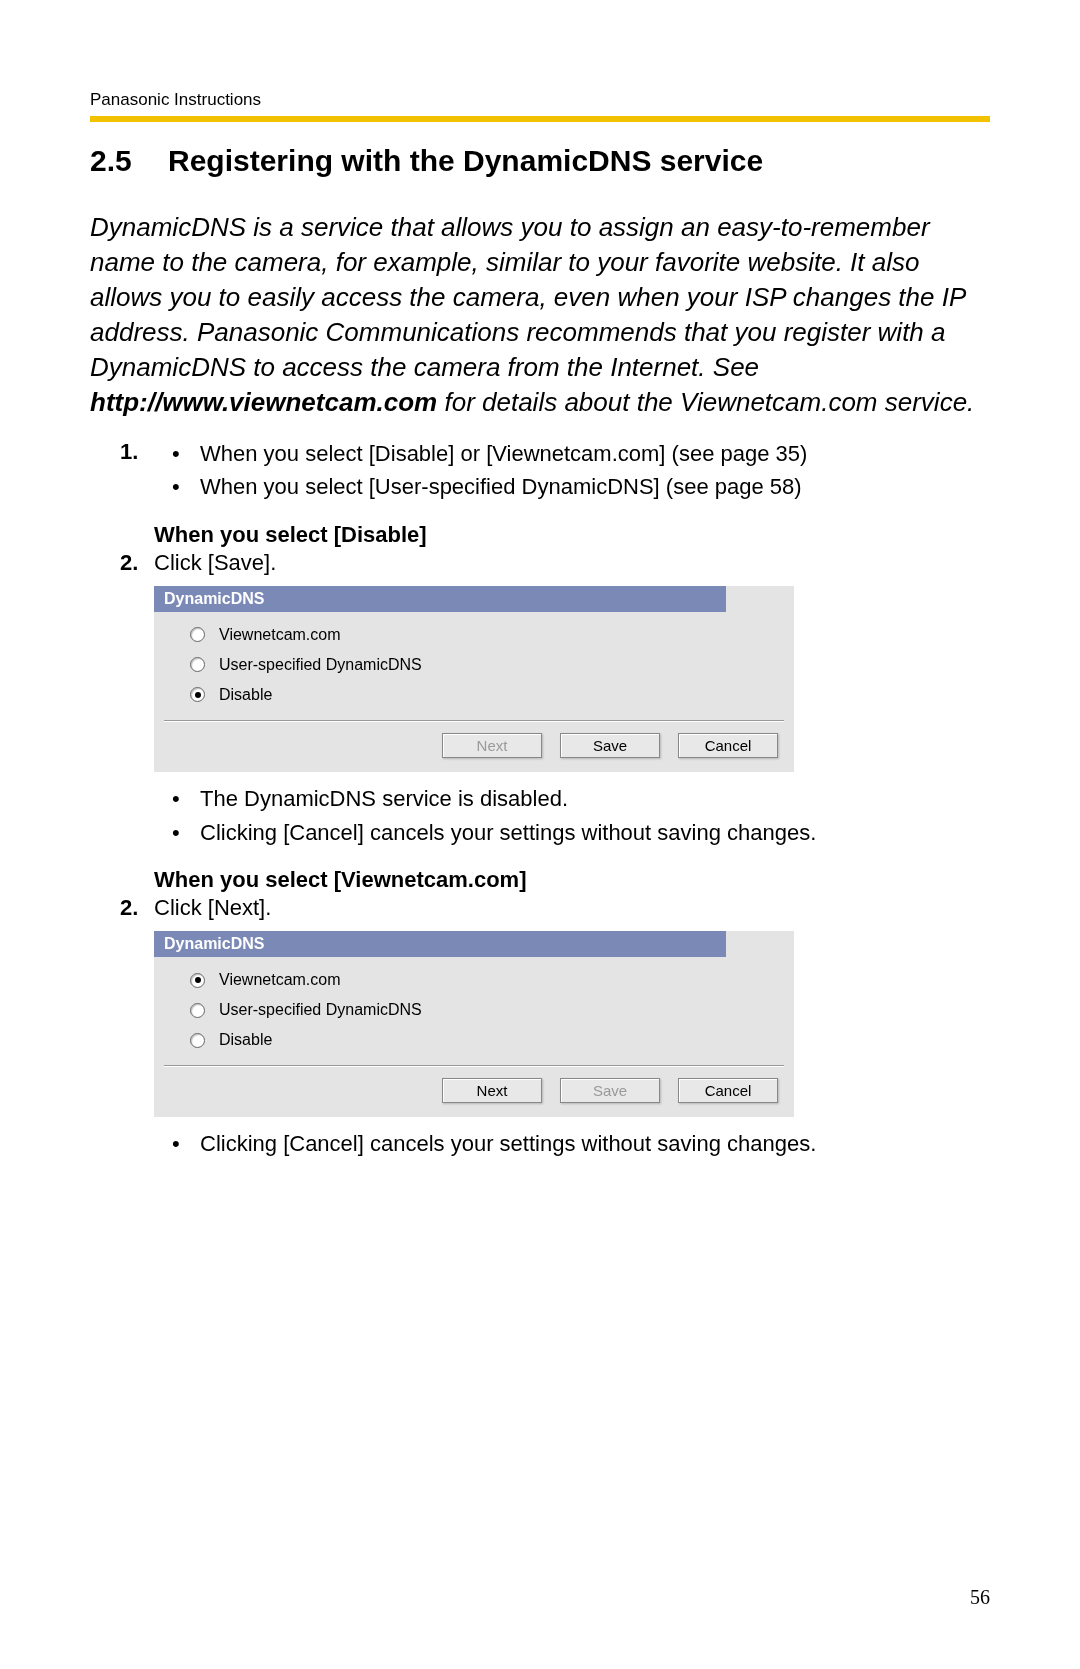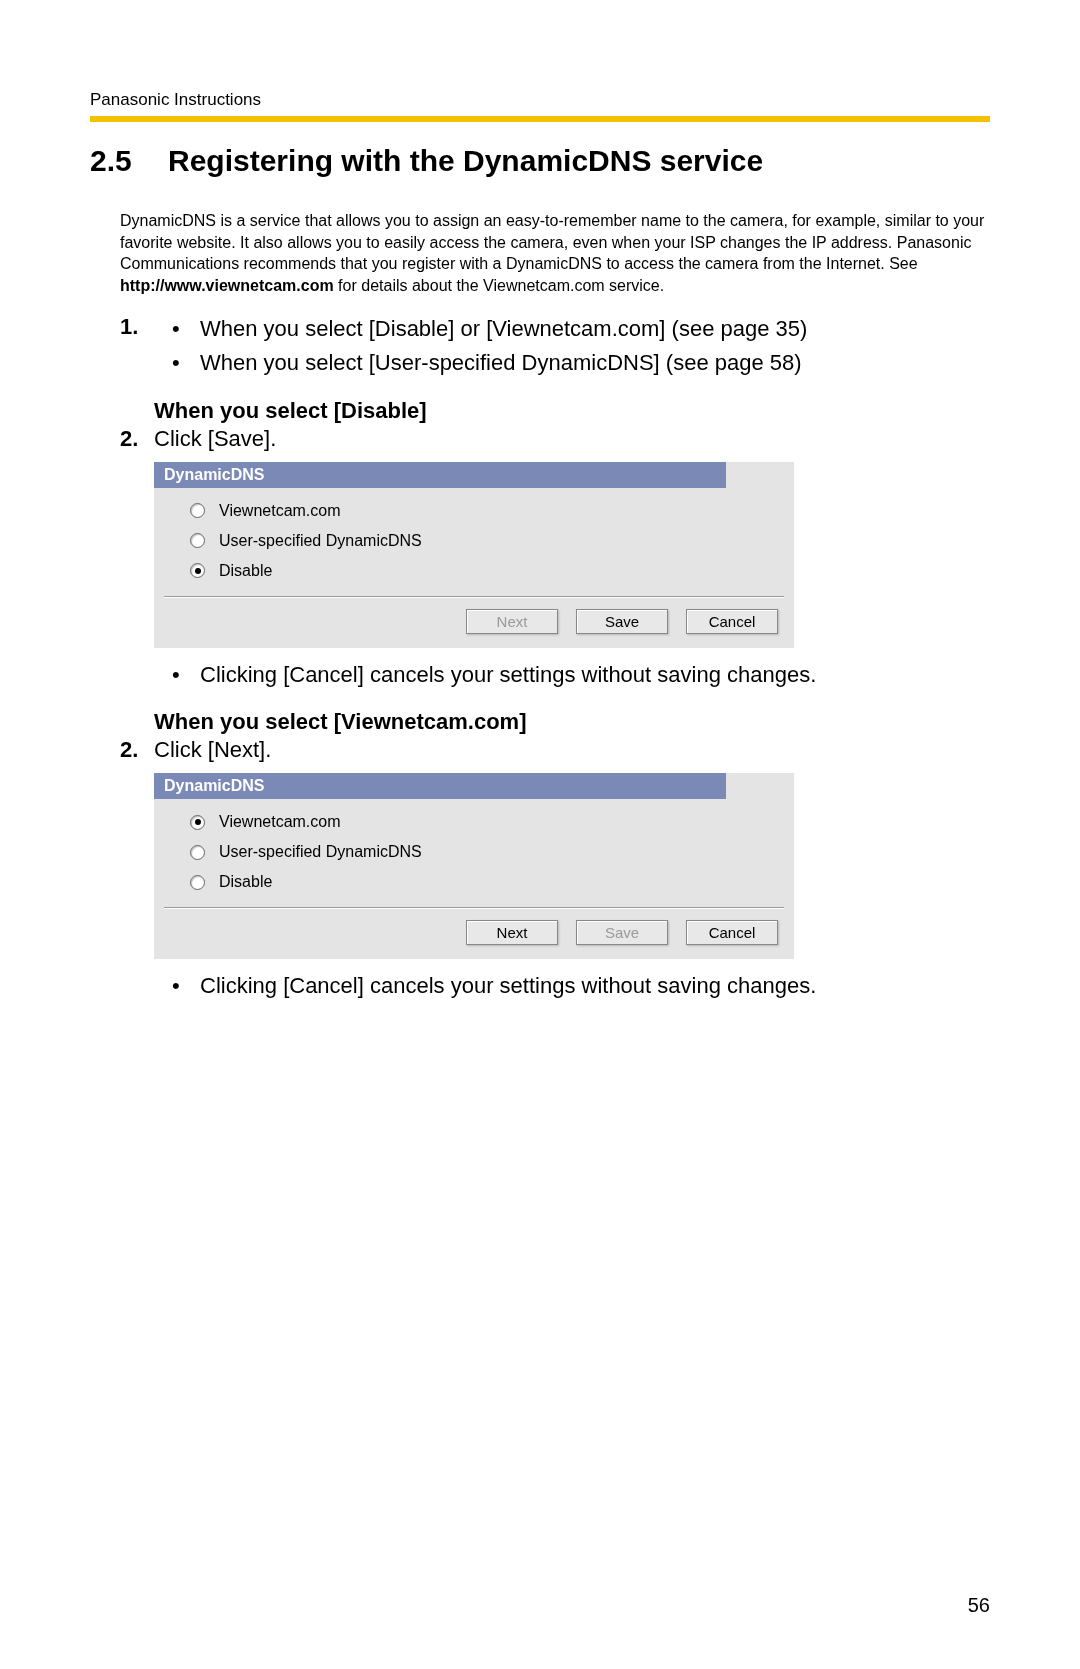--- a/index.html
+++ b/index.html
@@ -21,24 +21,24 @@
     background: #f2c200;
     margin-bottom: 22px;
   }
   .section-title {
     font-size: 30px;
     font-weight: bold;
     margin-bottom: 32px;
   }
   .section-num { display:inline-block; width: 78px; }
   .intro {
-    font-size: 16px;
+    font-size: 26px;
     line-height: 1.35;
-    margin-left: 30px;
     margin-bottom: 18px;
+    font-style: italic;
   }
   .intro .bold { font-weight: bold; }
   ol.steps {
     list-style: none;
     margin-left: 30px;
     font-size: 22px;
   }
   ol.steps > li {
     position: relative;
     padding-left: 34px;
@@ -119,38 +119,39 @@
     margin: 10px 10px 0 10px;
     box-shadow: 0 1px 0 #fff;
   }
   .panel-buttons {
     display: flex;
     justify-content: flex-end;
     gap: 18px;
     padding: 12px 16px 14px 16px;
   }
   .btn {
-    width: 92px;
+    width: 100px;
     padding: 3px 0;
     text-align: center;
     font-size: 15px;
     background: #e8e8e8;
     border: 1px solid #888;
     box-shadow: 1px 1px 0 #fff inset, 1px 1px 2px rgba(0,0,0,0.2);
     cursor: pointer;
   }
   .btn.disabled {
     color: #9a9a9a;
     cursor: default;
   }
   .page-number {
     position: absolute;
-    bottom: 52px;
+    bottom: 60px;
     right: 90px;
     font-size: 20px;
+    font-family: Liberation Serif, serif;
   }
 </style>
 </head>
 <body>
 
 <div class="header-label">Panasonic Instructions</div>
 <div class="yellow-rule"></div>
 
 <div class="section-title">
   <span class="section-num">2.5</span><span>Registering with the DynamicDNS service</span>
@@ -198,20 +199,21 @@
       <div class="panel-buttons">
         <div class="btn disabled">Next</div>
         <div class="btn">Save</div>
         <div class="btn">Cancel</div>
       </div>
     </div>
   </div>
 </div>
 
 <ul class="sub" style="margin-left:82px;">
+  <li>The DynamicDNS service is disabled.</li>
   <li>Clicking [Cancel] cancels your settings without saving changes.</li>
 </ul>
 
 <div class="sub-heading">When you select [Viewnetcam.com]</div>
 <ol class="steps">
   <li>
     <span class="num">2.</span>
     <span>Click [Next].</span>
   </li>
 </ol>

